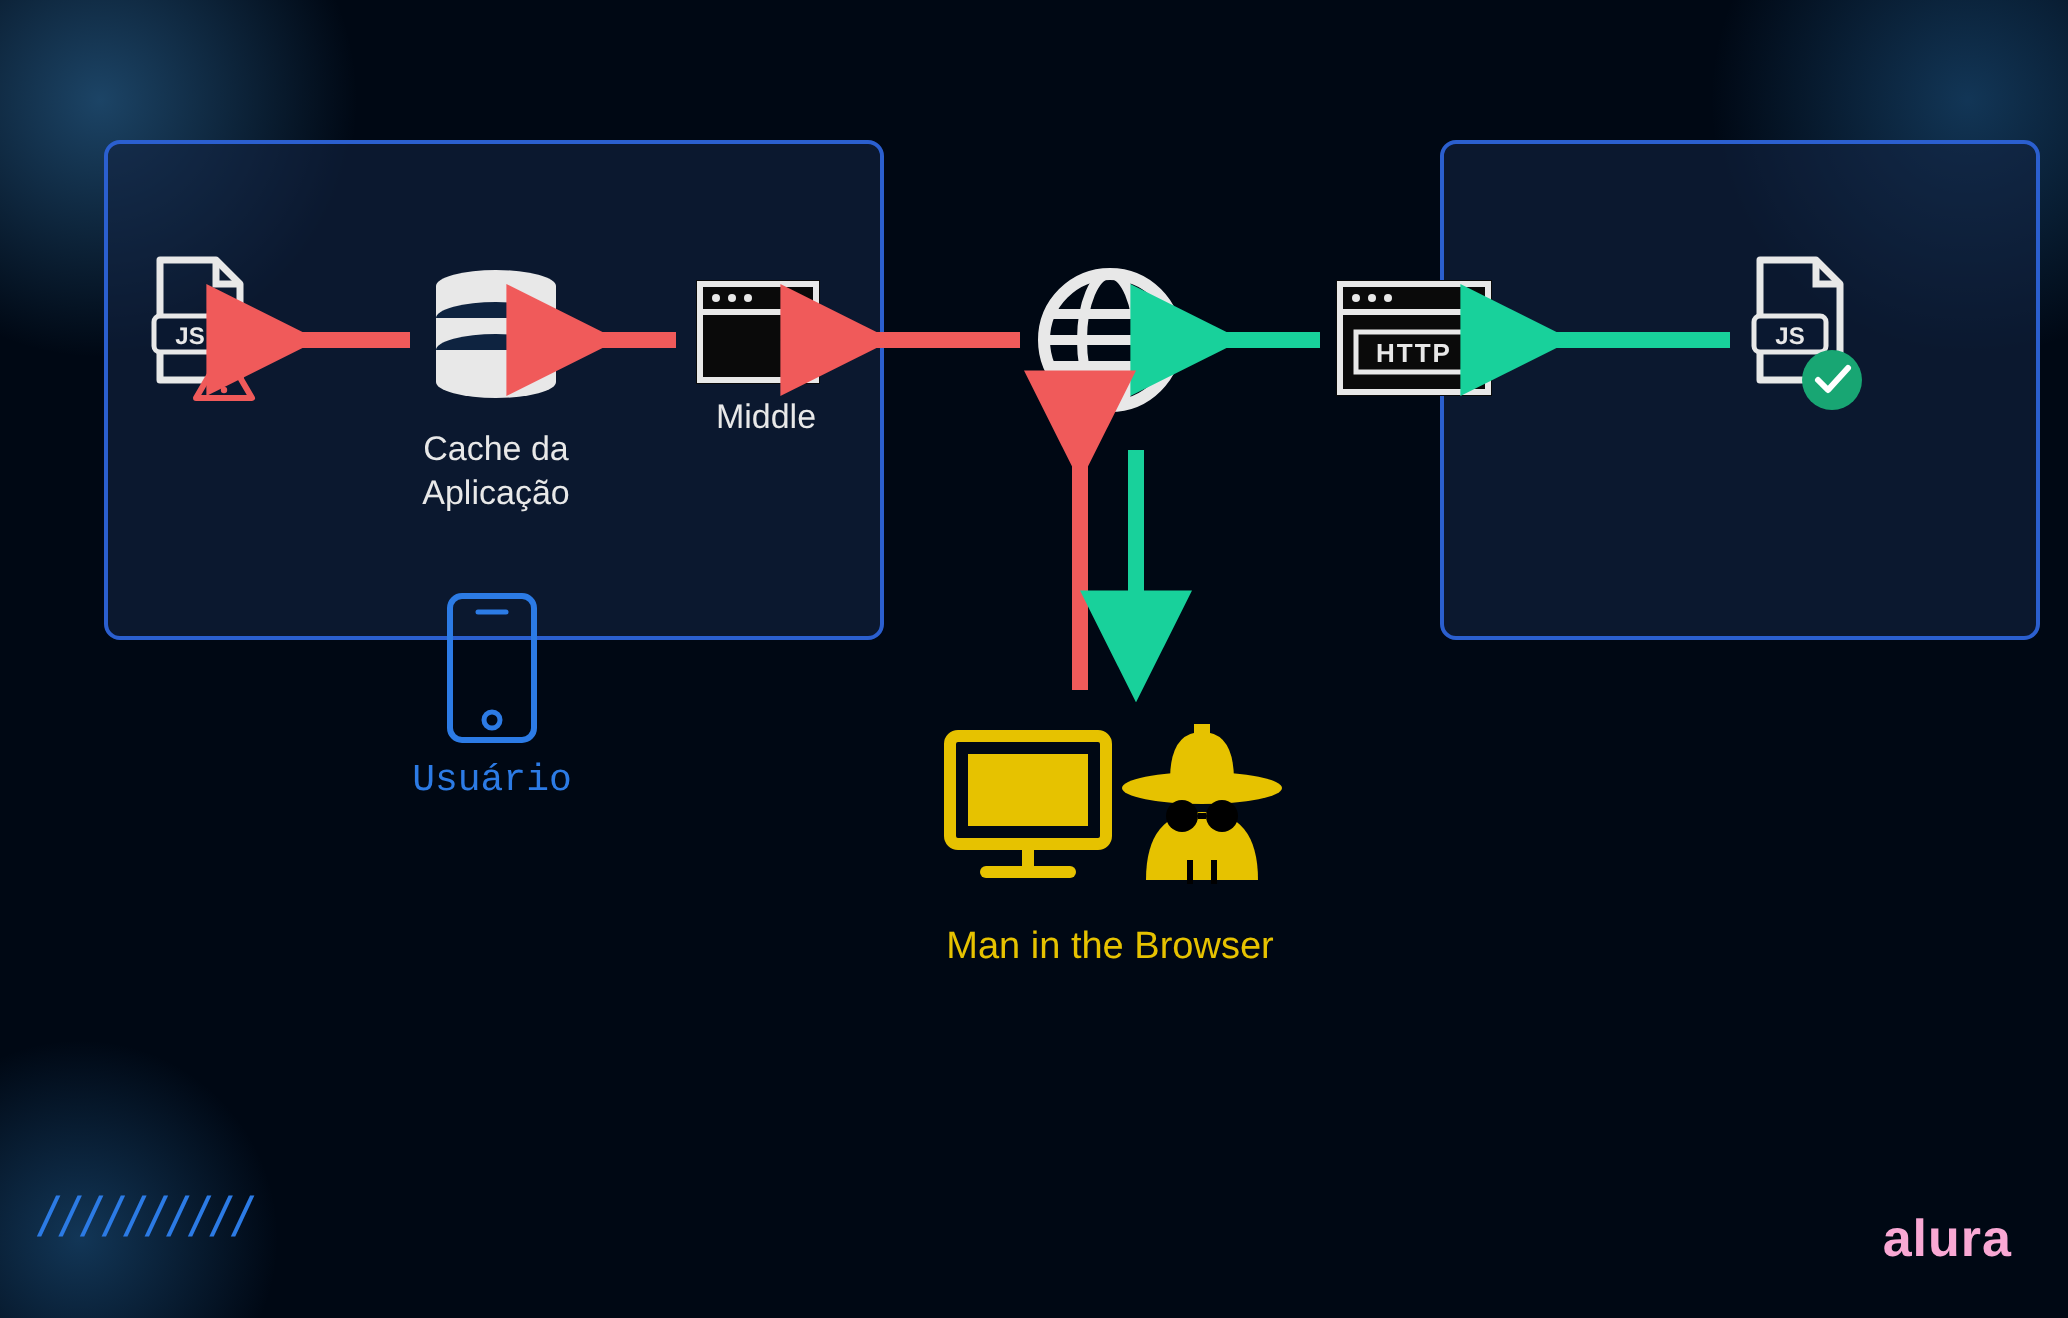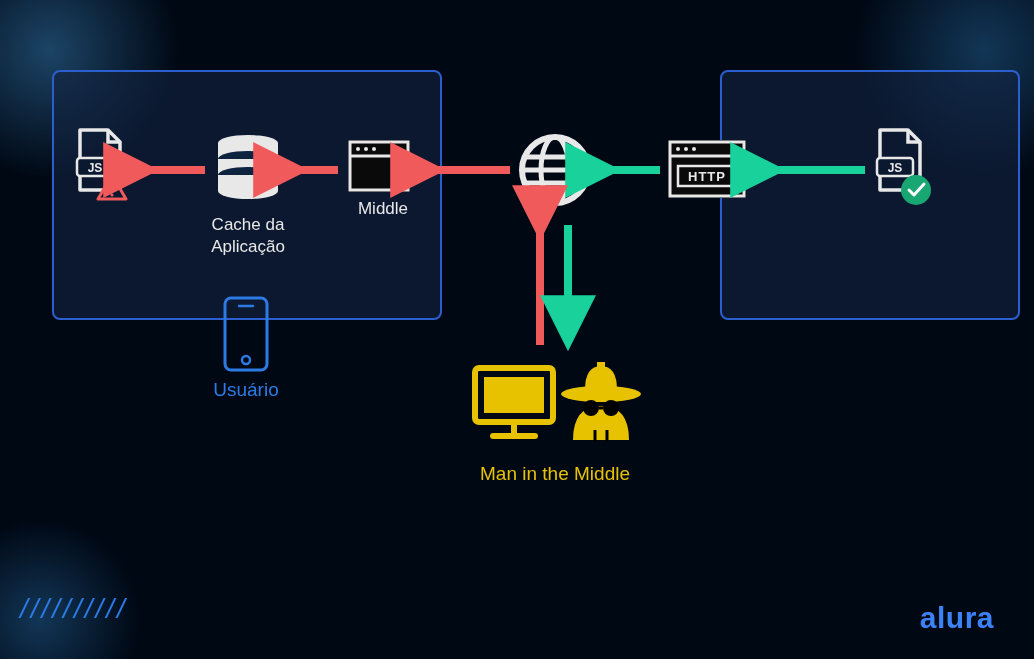--- a/index.html
+++ b/index.html
@@ -46,27 +46,27 @@
     top: 70px; left: 720px;
     width: 300px; height: 250px;
   }
   .label {
     position: absolute;
     color: #e8e8e8;
     font-size: 17px;
     line-height: 1.3;
     text-align: center;
   }
-  .label-blue { color: #2c7be5; font-size: 19px; }
+  .label-blue { color: #2c7be5; font-size: 19px; font-family: Liberation Mono, monospace; }
   .label-yellow { color: #e6c200; font-size: 19px; }
   .brand {
     position: absolute;
-    right: 40px; bottom: 24px;
-    color: #3b82f6;
-    font-size: 30px;
+    right: 28px; bottom: 24px;
+    color: #f9a8d4;
+    font-size: 26px;
     font-weight: 600;
     letter-spacing: 0.5px;
   }
   .hash {
     position: absolute;
     left: 20px; bottom: 34px;
     color: #2c7be5;
     font-size: 28px;
     font-style: italic;
     letter-spacing: 3px;
@@ -196,16 +196,16 @@
   <line x1="540" y1="345" x2="540" y2="230" stroke="#f05a5a" stroke-width="8" marker-end="url(#ah-red)"></line>
 
   <line x1="568" y1="225" x2="568" y2="340" stroke="#18d19b" stroke-width="8" marker-end="url(#ah-green-down)"></line>
 </svg>
 
 <div class="label" style="left:348px; top:198px; width:70px">Middle</div>
 <div class="label" style="left:198px; top:214px; width:100px">
   <span>Cache da</span><br><span>Aplicação</span>
 </div>
 <div class="label label-blue" style="left:200px; top:378px; width:92px">Usuário</div>
-<div class="label label-yellow" style="left:440px; top:462px; width:230px">Man in the Middle</div>
+<div class="label label-yellow" style="left:440px; top:462px; width:230px">Man in the Browser</div>
 
 <div class="hash">//////////</div>
 <div class="brand">alura</div>
 
 </body></html>

